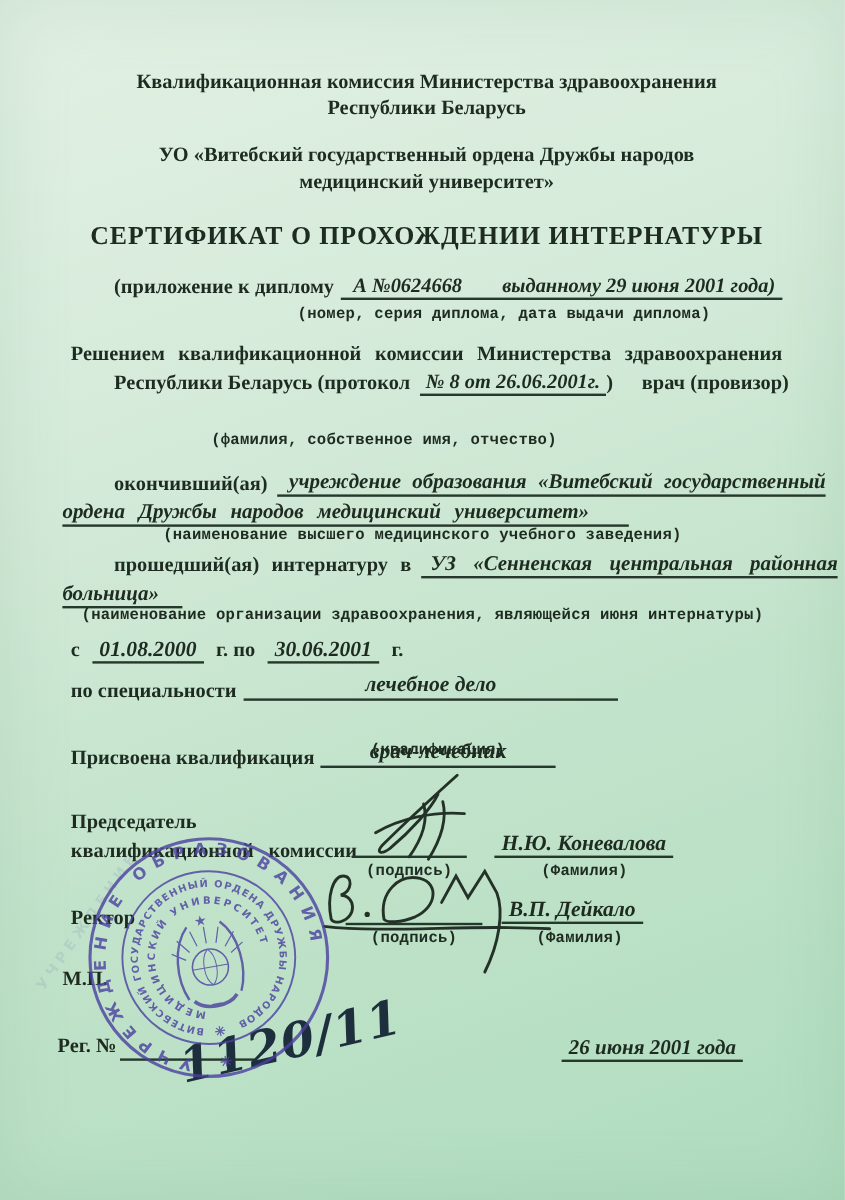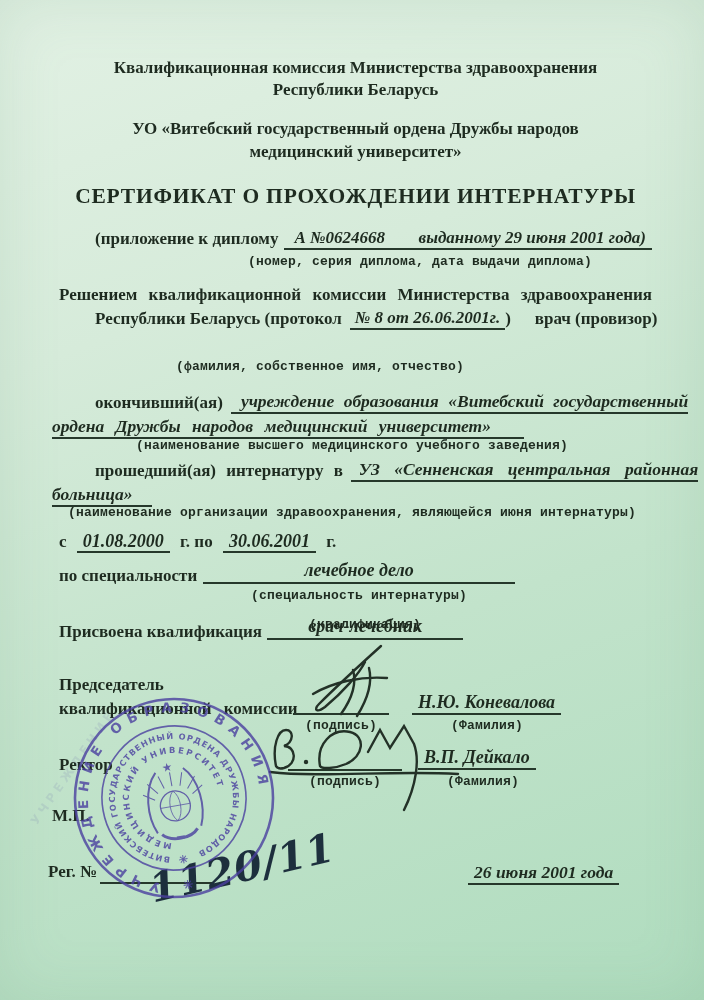--- a/index.html
+++ b/index.html
@@ -85,21 +85,20 @@
     <span class="fillin ul" style="margin:0 6px;padding:0 6px;font-size:18px">30.06.2001</span>
     <span>г.</span>
   </div>
 
   <div class="row" style="top:566px">
     <span>по специальности</span>
   </div>
   <div class="abs ul center" style="top:560px;left:203px;width:312px;height:22px">
     <span class="fillin" style="font-size:18px">лечебное дело</span>
   </div>
-  <div class="abs cap center" style="top:588px;left:203px;width:312px">(специальность интернатуры)</div>
 
   <div class="row" style="top:622px">
     <span>Присвоена квалификация</span>
   </div>
   <div class="abs ul center" style="top:616px;left:267px;width:196px;height:22px">
     <span class="fillin" style="font-size:18px">врач-лечебник</span>
   </div>
   <div class="abs cap center" style="top:617px;left:267px;width:196px">(квалификация)</div>
 
   <div class="row" style="top:699px;word-spacing:8px">квалификационной комиссии</div>

